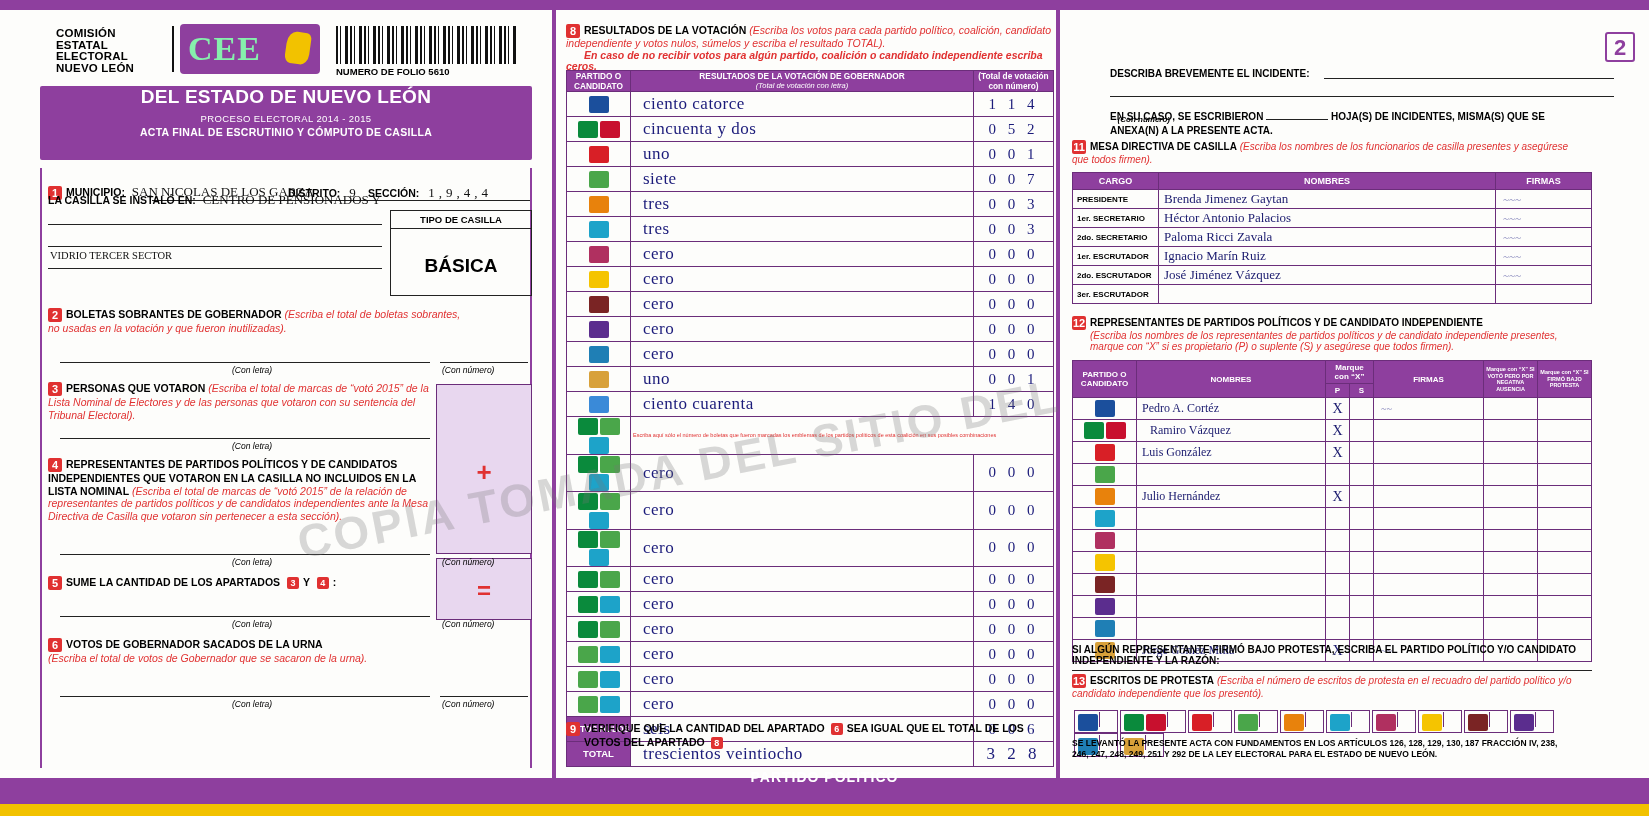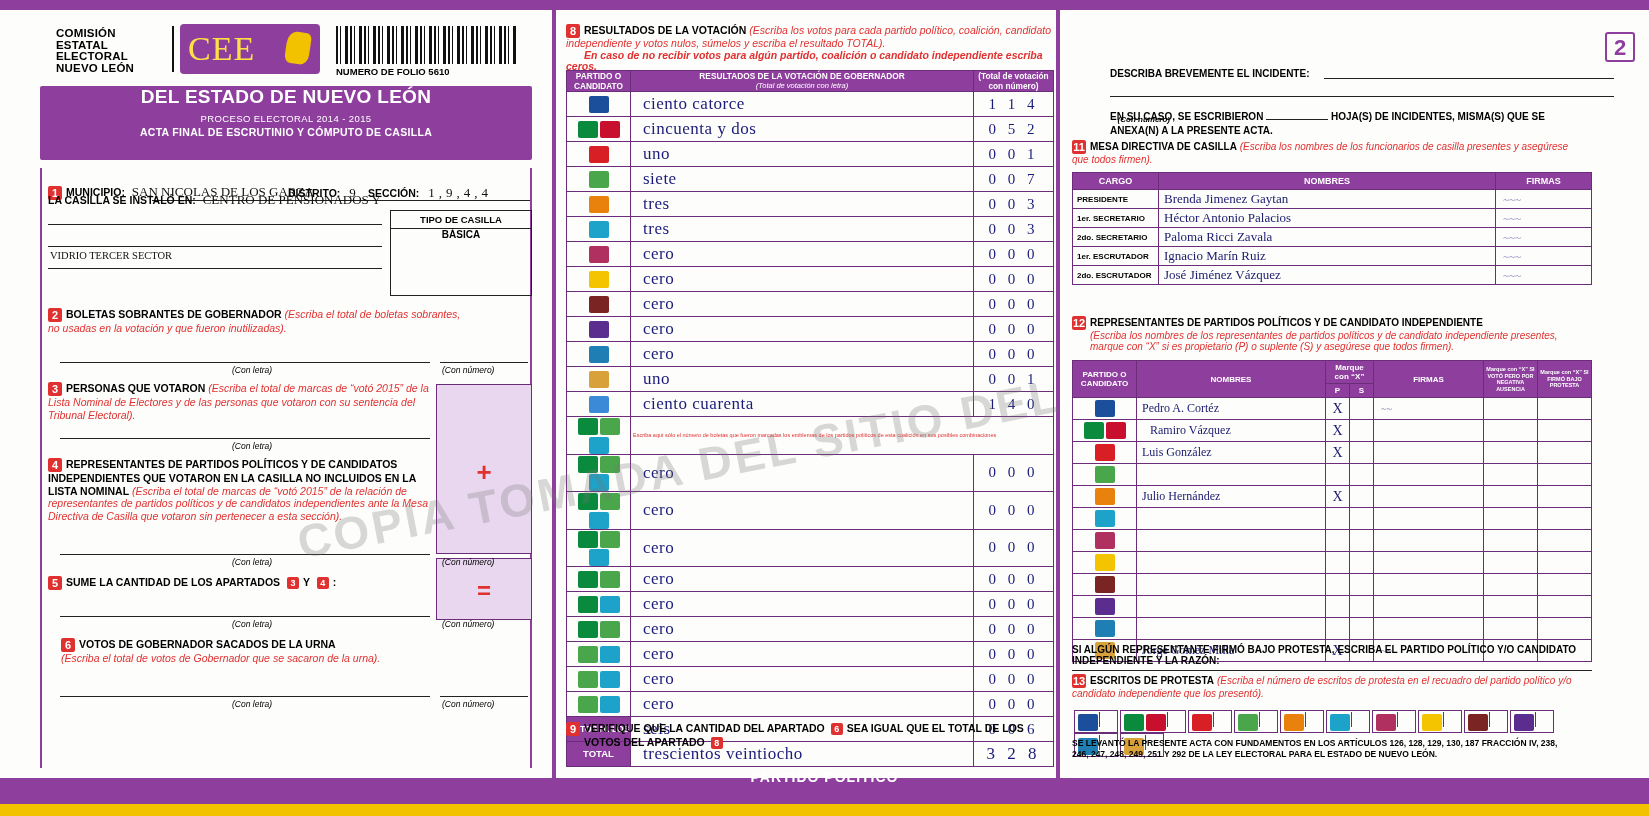--- a/index.html
+++ b/index.html
@@ -34,42 +34,42 @@
   .redtxt { color:#e03131; }
   .ital { font-style:italic; }
   .bold { font-weight:bold; }
   .tiny { font-size:8px; }
 
   
   .cee-head { position:absolute; left:56px; top:14px; width:480px; height:52px; }
   .cee-name { position:absolute; left:0; top:4px; width:110px; font-size:11.5px; font-weight:bold; line-height:11.5px; letter-spacing:.2px; }
   .cee-div { position:absolute; left:116px; top:2px; width:2px; height:46px; background:#111; }
   .cee-logo { position:absolute; left:124px; top:0px; width:140px; height:50px; background:#8e3f9e; border-radius:4px; }
-  .cee-logo .txt { color:#fde047; font-size:34px; font-weight:normal; letter-spacing:1px; position:absolute; left:8px; top:6px; font-family:"Liberation Serif", serif;}
+  .cee-logo .txt { color:#86efac; font-size:34px; font-weight:bold; letter-spacing:1px; position:absolute; left:8px; top:6px; font-family:"Liberation Serif", serif;}
   .cee-logo .nl { position:absolute; right:10px; top:8px; width:24px; height:32px; background:#f2c200; border-radius:40% 20% 35% 25%; transform:rotate(8deg); }
   .barcode { position:absolute; left:280px; top:2px; width:180px; height:38px;
      background:repeating-linear-gradient(90deg,#111 0 2px,#fff 2px 4px,#111 4px 5px,#fff 5px 9px,#111 9px 12px,#fff 12px 14px); }
   .folio { position:absolute; left:280px; top:42px; font-size:9.5px; font-weight:bold; }
 
   .title-box { position:absolute; left:40px; top:76px; width:492px; height:74px; background:#8e3f9e; color:#fff; text-align:center; border-radius:2px;}
   .title-box .t1 { font-size:19px; font-weight:bold; margin-top:7px; letter-spacing:.3px;}
   .title-box .t2 { font-size:19px; font-weight:bold; letter-spacing:.3px;}
   .title-box .t3 { font-size:9.5px; margin-top:5px; letter-spacing:.4px;}
   .title-box .t4 { font-size:10.5px; font-weight:bold; margin-top:2px; letter-spacing:.3px;}
 
   .lbox { position:absolute; left:40px; top:158px; width:492px; height:600px; border:2px solid #8e3f9e; border-top:none; border-bottom:none;}
   .hand { font-family:"Liberation Serif", serif; color:#1a1a6e; font-size:14px; }
   .handb { font-family:"Liberation Serif", serif; color:#111; font-size:13px; }
 
   .sec { position:absolute; font-size:10.5px; line-height:12.5px; }
 
   
   .tipo-box { position:absolute; left:390px; top:200px; width:142px; height:86px; border:1.5px solid #222; }
   .tipo-hd { text-align:center; font-size:9.5px; font-weight:bold; padding:3px 0; border-bottom:1.5px solid #222;}
-  .tipo-val { text-align:center; font-size:10px; font-weight:bold; }
+  .tipo-val { text-align:center; font-size:19px; font-weight:bold; margin-top:26px;}
 
   .withletter { font-size:8.5px; font-style:italic; }
 
   .opbox { position:absolute; right:8px; background:#e8d7ef; border:1.5px solid #6b2d7a; }
   table.votes { border-collapse:collapse; width:100%; }
   table.votes td, table.votes th { border:1px solid #6b2d7a; padding:0; }
   .hdr { background:#8e3f9e; color:#fff; font-size:8.3px; font-weight:bold; text-align:center; line-height:10px; padding:3px 2px;}
   .party-cell { width:60px; height:25px; text-align:center; vertical-align:middle; }
   .res-cell { height:25px; }
   .tot-cell { width:78px; height:25px; }
@@ -200,21 +200,21 @@
 
     <div class="sec bold" style="left:48px; top:566px; width:380px;">
       <span class="num-badge">5</span><span>SUME LA CANTIDAD DE LOS APARTADOS</span>
       <span class="num-badge sm" style="margin-left:4px;">3</span><span>Y</span>
       <span class="num-badge sm" style="margin-left:4px;">4</span><span>:</span>
     </div>
     <div style="position:absolute; left:60px; top:606px; width:370px; border-bottom:1px solid #222;"></div>
     <div class="sec withletter" style="left:232px; top:608px;">(Con letra)</div>
     <div class="sec withletter" style="left:442px; top:608px;">(Con número)</div>
 
-    <div class="sec" style="left:48px; top:628px; width:400px;margin-left:13px;">
+    <div class="sec" style="left:48px; top:628px; width:400px;">
       <span class="num-badge">6</span><span class="bold">VOTOS DE GOBERNADOR SACADOS DE LA URNA</span><br>
       <span class="redtxt ital">(Escriba el total de votos de Gobernador que se sacaron de la urna).</span>
     </div>
     <div style="position:absolute; left:60px; top:686px; width:370px; border-bottom:1px solid #222;"></div>
     <div class="sec withletter" style="left:232px; top:688px;">(Con letra)</div>
     <div style="position:absolute; left:440px; top:686px; width:88px; border-bottom:1px solid #222;"></div>
     <div class="sec withletter" style="left:442px; top:688px;">(Con número)</div>
 
   </div>
 
@@ -424,20 +424,25 @@
           <tr>
             <td class="mesa-lbl">1er. ESCRUTADOR</td>
             <td class="mesa-val"><span class="hand" style="font-size:13px;padding-left:4px;">Ignacio Marín Ruiz</span></td>
             <td class="mesa-val"><span style="font-family:'Liberation Serif',serif;color:#2a2a8a;font-size:11px;font-style:italic;padding-left:6px;opacity:.6">~~~</span></td>
           </tr>
           <tr>
             <td class="mesa-lbl">2do. ESCRUTADOR</td>
             <td class="mesa-val"><span class="hand" style="font-size:13px;padding-left:4px;">José Jiménez Vázquez</span></td>
             <td class="mesa-val"><span style="font-family:'Liberation Serif',serif;color:#2a2a8a;font-size:11px;font-style:italic;padding-left:6px;opacity:.6">~~~</span></td>
           </tr>
+          <tr>
+            <td class="mesa-lbl">3er. ESCRUTADOR</td>
+            <td class="mesa-val"><span class="hand" style="font-size:13px;padding-left:4px;"></span></td>
+            <td class="mesa-val"><span style="font-family:'Liberation Serif',serif;color:#2a2a8a;font-size:11px;font-style:italic;padding-left:6px;opacity:.6"></span></td>
+          </tr>
         </tbody>
     </table>
 
     <div class="r-sec" style="left:8px; top:306px; width:510px; line-height:11px;">
       <span class="num-badge">12</span><span class="bold">REPRESENTANTES DE PARTIDOS POLÍTICOS Y DE CANDIDATO INDEPENDIENTE</span><br>
       <span class="redtxt ital" style="display:inline-block;margin-left:18px;">(Escriba los nombres de los representantes de partidos políticos y de candidato independiente presentes, marque con “X” si es propietario (P) o suplente (S) y asegúrese que todos firmen).</span>
     </div>
     <table class="reps" style="position:absolute; left:8px; top:350px; width:520px;">
       <tbody>
           <tr>

